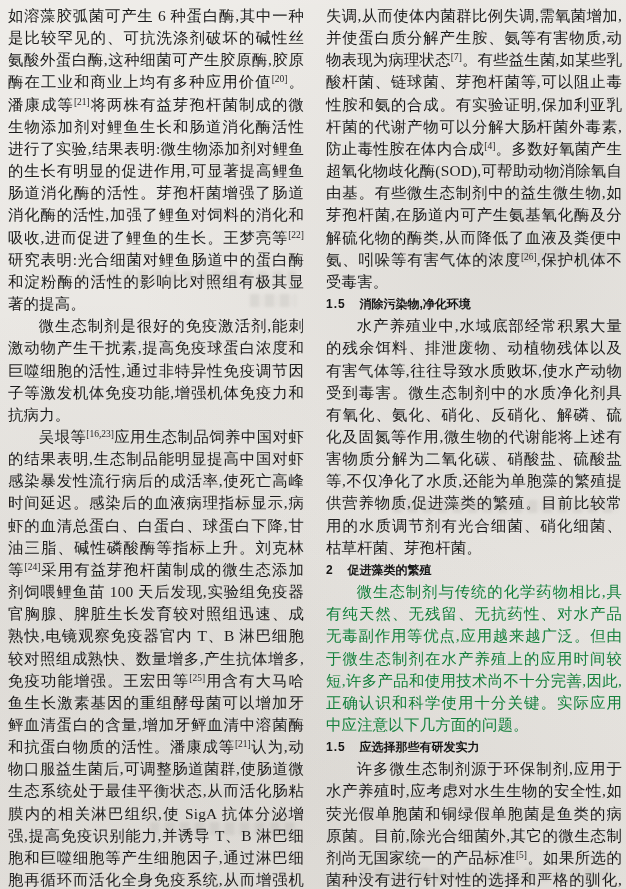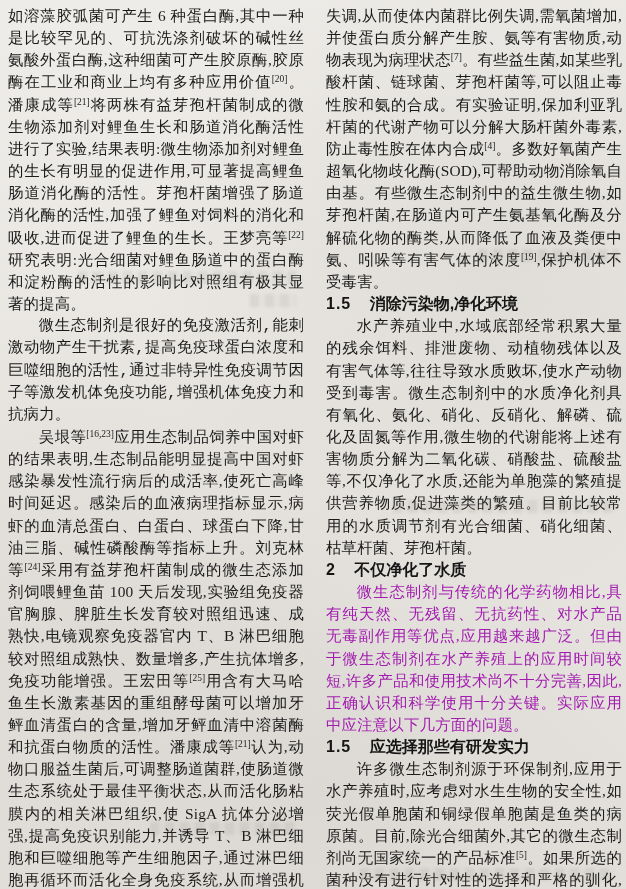--- a/index.html
+++ b/index.html
@@ -38,21 +38,21 @@
     line-height: 22.15px;
     color: #1b1b1b;
     text-align: justify;
     text-justify: inter-ideograph;
     letter-spacing: 0.2px;
   }
   .para.indent { text-indent: 2em; }
   .heading {
     font-family: "Liberation Sans", "DejaVu Sans", sans-serif;
     font-weight: bold;
-    font-size: 16px;
+    font-size: 12px;
     line-height: 22.15px;
     color: #151515;
     white-space: nowrap;
   }
   .h-num { margin-right: 1.15em; letter-spacing: 1px; }
   sup.ref {
     font-size: 9.5px;
     line-height: 0;
     vertical-align: 5px;
     letter-spacing: 0;
@@ -74,29 +74,29 @@
   .s5 { left: 360px; top: 868px; width: 255px; }
   .s6 { left: 250px; top: 294px; width: 46px;  }
 </style>
 </head>
 <body>
 
 <div class="page" style="background: rgb(233, 230, 225);">
   <div class="cols">
     <div class="col">
         <p class="para" style="color: rgb(27, 27, 27);">如溶藻胶弧菌可产生 6 种蛋白酶,其中一种是比较罕见的、可抗洗涤剂破坏的碱性丝氨酸外蛋白酶,这种细菌可产生胶原酶,胶原酶在工业和商业上均有多种应用价值<sup class="ref">[20]</sup>。潘康成等<sup class="ref">[21]</sup>将两株有益芽孢杆菌制成的微生物添加剂对鲤鱼生长和肠道消化酶活性进行了实验,结果表明:微生物添加剂对鲤鱼的生长有明显的促进作用,可显著提高鲤鱼肠道消化酶的活性。芽孢杆菌增强了肠道消化酶的活性,加强了鲤鱼对饲料的消化和吸收,进而促进了鲤鱼的生长。王梦亮等<sup class="ref">[22]</sup>研究表明:光合细菌对鲤鱼肠道中的蛋白酶和淀粉酶的活性的影响比对照组有极其显著的提高。</p>
-        <p class="para indent" style="color: rgb(27, 27, 27); font-family: Liberation Mono, monospace;">微生态制剂是很好的免疫激活剂,能刺激动物产生干扰素,提高免疫球蛋白浓度和巨噬细胞的活性,通过非特异性免疫调节因子等激发机体免疫功能,增强机体免疫力和抗病力。</p>
+        <p class="para indent" style="color: rgb(27, 27, 27);">微生态制剂是很好的免疫激活剂,能刺激动物产生干扰素,提高免疫球蛋白浓度和巨噬细胞的活性,通过非特异性免疫调节因子等激发机体免疫功能,增强机体免疫力和抗病力。</p>
         <p class="para indent" style="color: rgb(27, 27, 27);">吴垠等<sup class="ref">[16,23]</sup>应用生态制品饲养中国对虾的结果表明,生态制品能明显提高中国对虾感染暴发性流行病后的成活率,使死亡高峰时间延迟。感染后的血液病理指标显示,病虾的血清总蛋白、白蛋白、球蛋白下降,甘油三脂、碱性磷酸酶等指标上升。刘克林等<sup class="ref">[24]</sup>采用有益芽孢杆菌制成的微生态添加剂饲喂鲤鱼苗 100 天后发现,实验组免疫器官胸腺、脾脏生长发育较对照组迅速、成熟快,电镜观察免疫器官内 T、B 淋巴细胞较对照组成熟快、数量增多,产生抗体增多,免疫功能增强。王宏田等<sup class="ref">[25]</sup>用含有大马哈鱼生长激素基因的重组酵母菌可以增加牙鲆血清蛋白的含量,增加牙鲆血清中溶菌酶和抗蛋白物质的活性。潘康成等<sup class="ref">[21]</sup>认为,动物口服益生菌后,可调整肠道菌群,使肠道微生态系统处于最佳平衡状态,从而活化肠粘膜内的相关淋巴组织,使 SigA 抗体分泌增强,提高免疫识别能力,并诱导 T、B 淋巴细胞和巨噬细胞等产生细胞因子,通过淋巴细胞再循环而活化全身免疫系统,从而增强机体免疫力。</p>
       </div>
     <div class="col">
-        <p class="para" style="color: rgb(27, 27, 27);">失调,从而使体内菌群比例失调,需氧菌增加,并使蛋白质分解产生胺、氨等有害物质,动物表现为病理状态<sup class="ref">[7]</sup>。有些益生菌,如某些乳酸杆菌、链球菌、芽孢杆菌等,可以阻止毒性胺和氨的合成。有实验证明,保加利亚乳杆菌的代谢产物可以分解大肠杆菌外毒素,防止毒性胺在体内合成<sup class="ref">[4]</sup>。多数好氧菌产生超氧化物歧化酶(SOD),可帮助动物消除氧自由基。有些微生态制剂中的益生微生物,如芽孢杆菌,在肠道内可产生氨基氧化酶及分解硫化物的酶类,从而降低了血液及粪便中氨、吲哚等有害气体的浓度<sup class="ref">[19]</sup>,保护机体不受毒害。</p>
+        <p class="para" style="color: rgb(27, 27, 27);">失调,从而使体内菌群比例失调,需氧菌增加,并使蛋白质分解产生胺、氨等有害物质,动物表现为病理状态<sup class="ref">[7]</sup>。有些益生菌,如某些乳酸杆菌、链球菌、芽孢杆菌等,可以阻止毒性胺和氨的合成。有实验证明,保加利亚乳杆菌的代谢产物可以分解大肠杆菌外毒素,防止毒性胺在体内合成<sup class="ref">[4]</sup>。多数好氧菌产生超氧化物歧化酶(SOD),可帮助动物消除氧自由基。有些微生态制剂中的益生微生物,如芽孢杆菌,在肠道内可产生氨基氧化酶及分解硫化物的酶类,从而降低了血液及粪便中氨、吲哚等有害气体的浓度<sup class="ref">[26]</sup>,保护机体不受毒害。</p>
         <div class="heading"><span class="h-num">1.5</span><span class="h-title">消除污染物,净化环境</span></div>
         <p class="para indent" style="color: rgb(27, 27, 27); font-family: Liberation Serif, serif;">水产养殖业中,水域底部经常积累大量的残余饵料、排泄废物、动植物残体以及有害气体等,往往导致水质败坏,使水产动物受到毒害。微生态制剂中的水质净化剂具有氧化、氨化、硝化、反硝化、解磷、硫化及固氮等作用,微生物的代谢能将上述有害物质分解为二氧化碳、硝酸盐、硫酸盐等,不仅净化了水质,还能为单胞藻的繁殖提供营养物质,促进藻类的繁殖。目前比较常用的水质调节剂有光合细菌、硝化细菌、枯草杆菌、芽孢杆菌。</p>
-        <div class="heading"><span class="h-num">2</span><span class="h-title">不仅净化了水质</span></div>
-        <p class="para indent" style="color: #a21caf;">微生态制剂与传统的化学药物相比,具有纯天然、无残留、无抗药性、对水产品无毒副作用等优点,应用越来越广泛。但由于微生态制剂在水产养殖上的应用时间较短,许多产品和使用技术尚不十分完善,因此,正确认识和科学使用十分关键。实际应用中应注意以下几方面的问题。</p>
+        <div class="heading"><span class="h-num">2</span><span class="h-title">促进藻类的繁殖</span></div>
+        <p class="para indent" style="color: #15803d;">微生态制剂与传统的化学药物相比,具有纯天然、无残留、无抗药性、对水产品无毒副作用等优点,应用越来越广泛。但由于微生态制剂在水产养殖上的应用时间较短,许多产品和使用技术尚不十分完善,因此,正确认识和科学使用十分关键。实际应用中应注意以下几方面的问题。</p>
         <div class="heading"><span class="h-num">1.5</span><span class="h-title">应选择那些有研发实力</span></div>
         <p class="para indent" style="color: rgb(27, 27, 27);">许多微生态制剂源于环保制剂,应用于水产养殖时,应考虑对水生生物的安全性,如荧光假单胞菌和铜绿假单胞菌是鱼类的病原菌。目前,除光合细菌外,其它的微生态制剂尚无国家统一的产品标准<sup class="ref">[5]</sup>。如果所选的菌种没有进行针对性的选择和严格的驯化,可能对渔业生产和人类健康造成损害。因此,应选择那些有研发实力、技术成熟的生产厂家的产品,以确保产品的安全性。</p>
       </div>
   </div>
   <div class="smudge s1"></div>
   <div class="smudge s2"></div>
   <div class="smudge s3"></div>
   <div class="smudge s4"></div>
   <div class="smudge s5"></div>
   <div class="smudge s6"></div>

